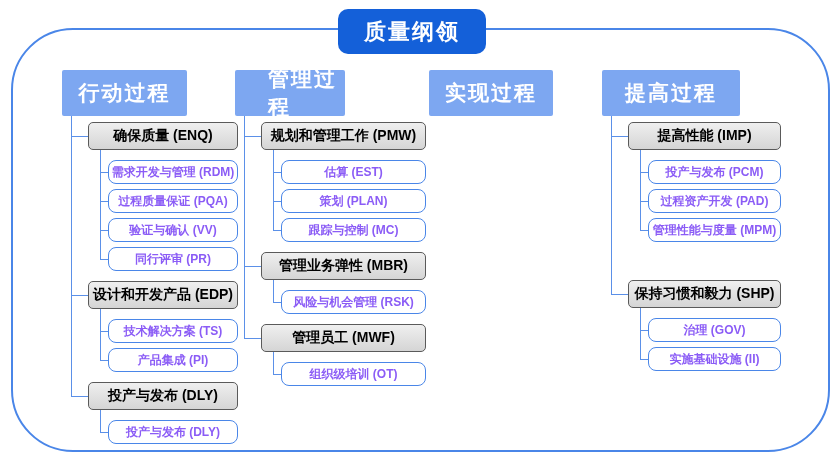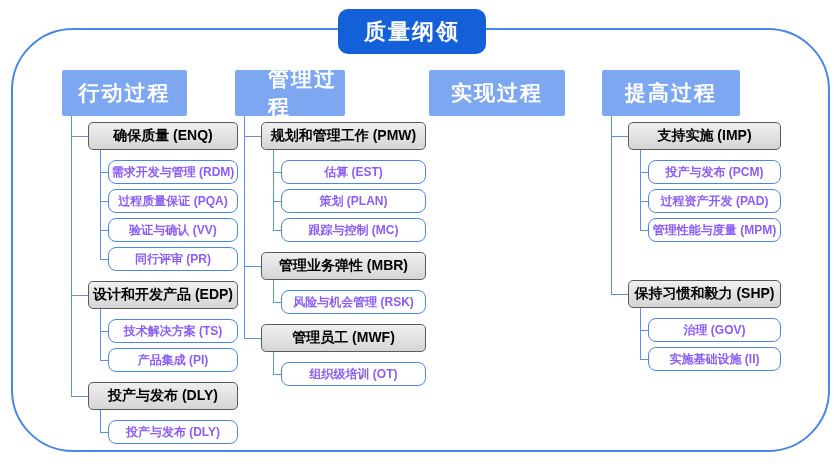--- a/index.html
+++ b/index.html
@@ -22,21 +22,21 @@
   .col1 { left:62px;  width:176px; }
   .col2 { left:235px; width:191px; }
   .col3 { left:429px; width:167px; }
   .col4 { left:602px; width:179px; }
 
   .hdr { height:46px; border-radius:2px; background:#7da7f1; color:#fff;
          display:flex; align-items:center; justify-content:center;
          font-size:21px; font-weight:bold; letter-spacing:2px; }
   .col1 .hdr { width:125px; }
   .col2 .hdr { width:110px;padding-left:33px; }
-  .col3 .hdr { width:136px; }
+  .col3 .hdr { width:124px; }
   .col4 .hdr { width:138px;font-family:Liberation Mono, monospace; }
 
   ul { list-style:none; }
 
   .groups { padding-left:26px; }
   .group  { position:relative; padding:6px 0 4px 0; }
   
   .group::before { content:""; position:absolute; left:-17px; top:0; bottom:0;
                    border-left:1.5px solid #5b90e8; }
   .group:last-child::before { bottom:auto; height:20px; }
@@ -161,21 +161,21 @@
   </div>
 
   <div class="col col3">
     <div class="hdr">实现过程</div>
   </div>
 
   <div class="col col4">
     <div class="hdr">提高过程</div>
     <ul class="groups">
       <li class="group">
-        <div class="parent">支持实施 (IMP)</div>
+        <div class="parent">提高性能 (IMP)</div>
         <ul class="children">
           <li>
               <div class="child">投产与发布 (PCM)</div>
             </li>
           <li>
               <div class="child">过程资产开发 (PAD)</div>
             </li>
           <li>
               <div class="child">管理性能与度量 (MPM)</div>
             </li>

